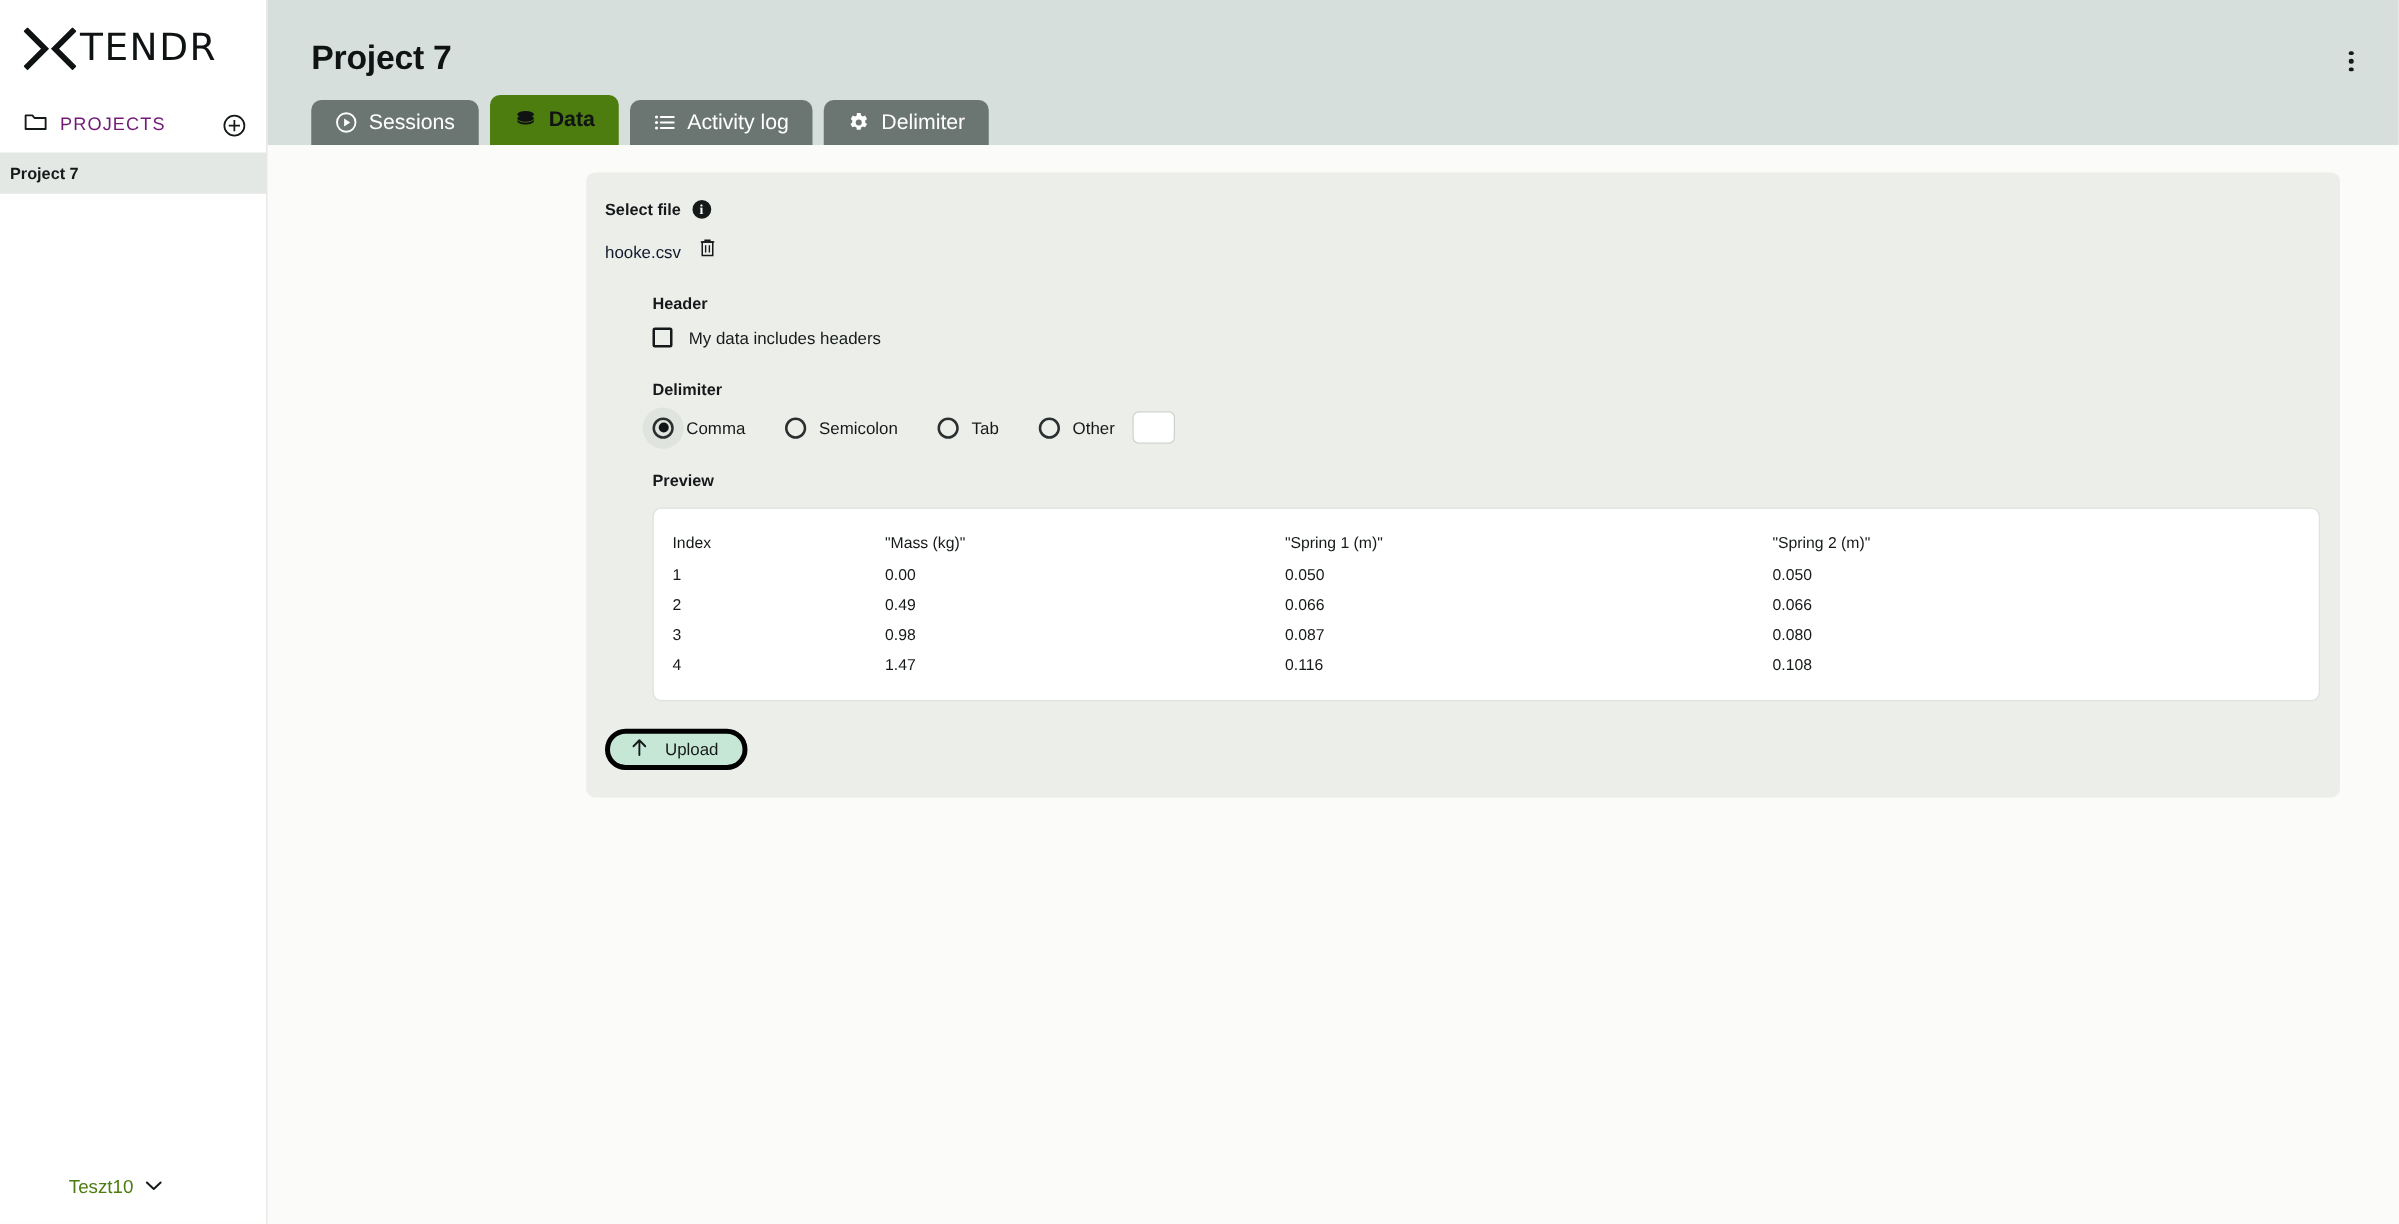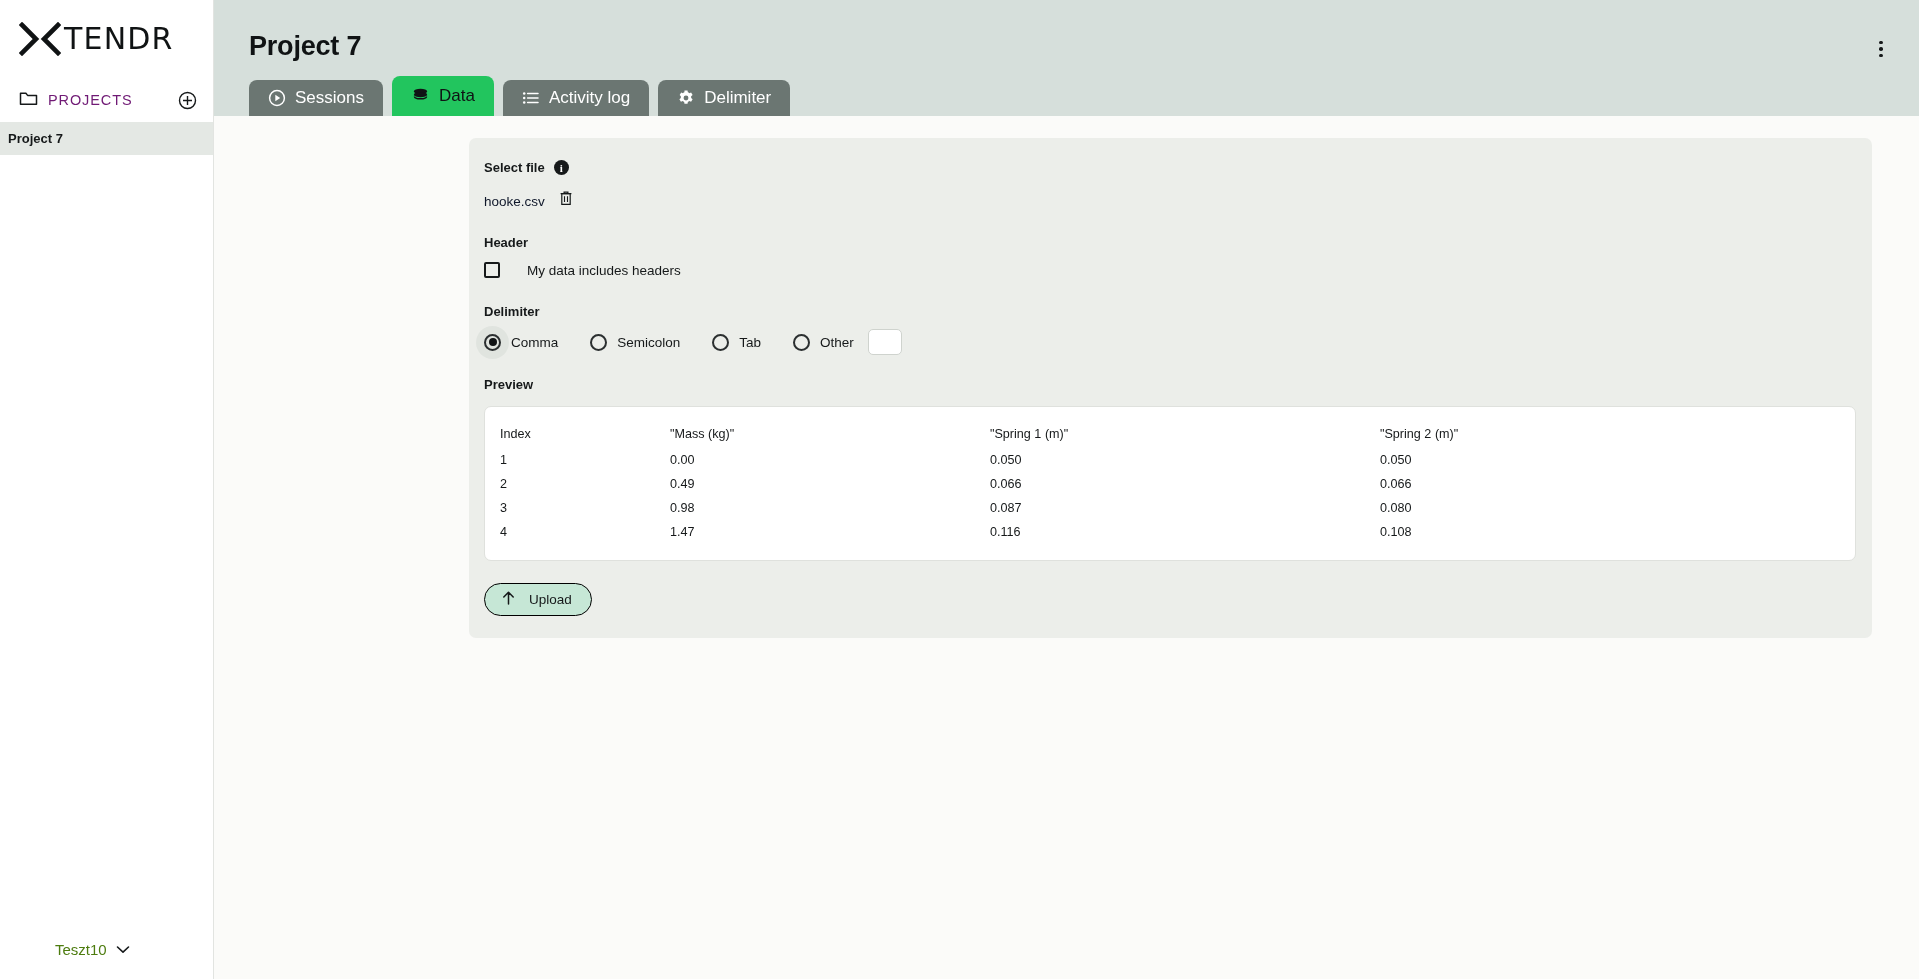--- a/index.html
+++ b/index.html
@@ -107,24 +107,24 @@
     height: 36px;
     padding: 0 19px;
     border-radius: 8px 8px 0 0;
     background: #6b7672;
     color: #ffffff;
     font-size: 17px;
     cursor: pointer;
     white-space: nowrap;
   }
   .tab.active {
-    background: #22c55e;
+    background: #4d7c0f;
     color: #101314;
     height: 40px;
-    font-weight: normal;
+    font-weight: bold;
   }
   .tab svg { display: block; }
 
   .content {
     flex: 1;
     background: #fbfbf9;
     padding: 0;
     overflow: hidden;
   }
   .upload-head {
@@ -160,22 +160,22 @@
     cursor: pointer;
   }
   .file-row {
     display: flex; align-items: flex-end; gap: 14px;
     margin-top: 15px;
     font-size: 13.5px;
     color: #0f172a;
   }
   .trash { cursor: pointer; display: block; }
 
-  .block { margin-top: 26px; }
-  .checkbox-row { display: flex; align-items: center; gap: 27px; margin-top: 12px; cursor: pointer; }
+  .block { margin-top: 26px; margin-left: 38px; }
+  .checkbox-row { display: flex; align-items: center; gap: 13px; margin-top: 12px; cursor: pointer; }
   .checkbox {
     width: 16px; height: 16px;
     border: 2px solid #16191a;
     border-radius: 2px;
     background: transparent;
   }
   .checkbox-label { font-size: 13.5px; color: #16191a; }
 
   .radio-row { display: flex; align-items: center; margin-top: 10px; gap: 0; }
   .radio-item { display: flex; align-items: center; gap: 10px; cursor: pointer; margin-right: 32px; position: relative; }
@@ -233,21 +233,21 @@
   col.c2 { width: 320px; }
   col.c3 { width: 390px; }
 
   .upload-btn {
     margin-top: 22px;
     display: inline-flex; align-items: center; gap: 13px;
     height: 33px;
     padding: 0 19px 0 16px;
     border-radius: 17px;
     background: #c6e7d6;
-    border: 1px solid #000000;
+    border: 4px solid #000000;
     font-size: 13.5px;
     color: #16191a;
     cursor: pointer;
   }
 </style>
 </head>
 <body>
 
 <div class="app">
 

